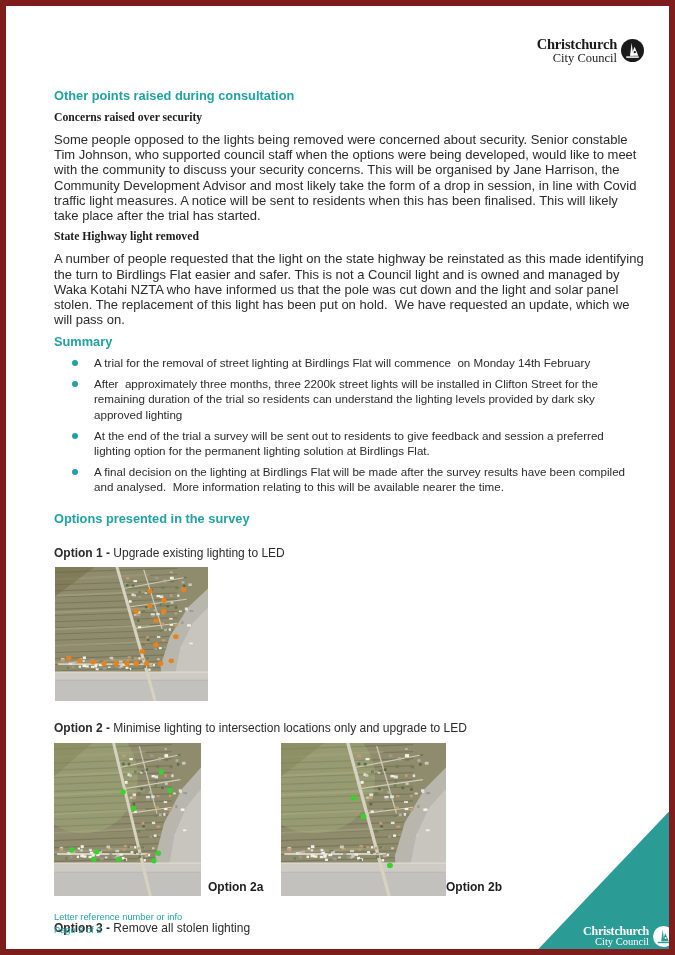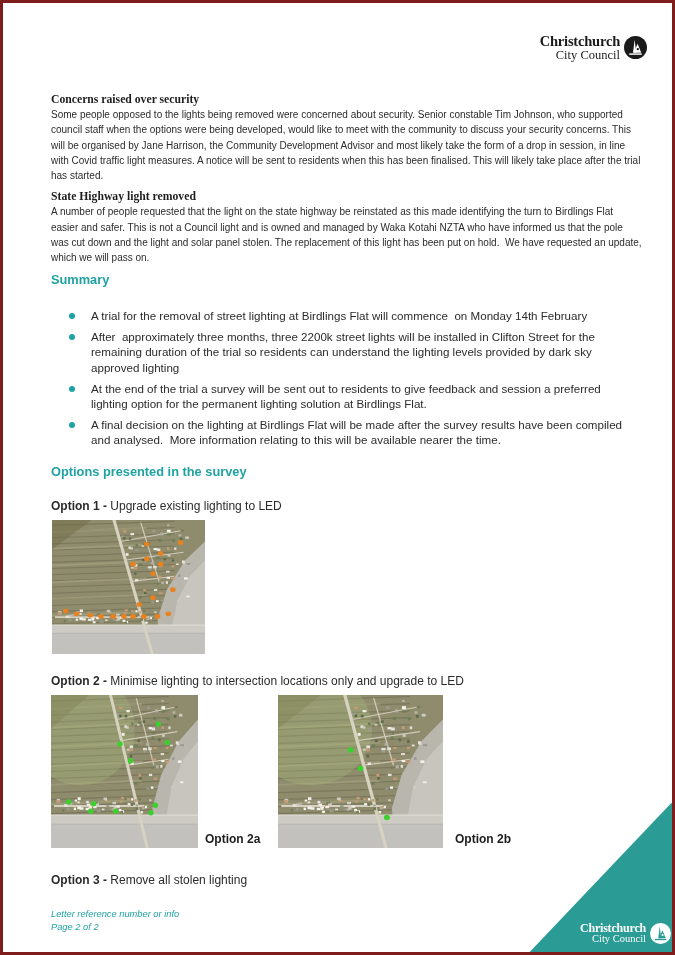--- a/index.html
+++ b/index.html
@@ -2,60 +2,60 @@
 <html><head>
 <meta charset="utf-8">
 <style>
   * { margin:0; padding:0; box-sizing:border-box; }
   html,body { background:#ffffff; }
   .page {
     position:relative; width:675px; height:955px; margin:0 auto;
     background:#ffffff; overflow:hidden;
     font-family:"Liberation Sans", sans-serif;
     color:#2b2b2b;
-    border:3px solid #7f1d1d;
+    border:6px solid #7f1d1d;
   }
 
   
   .hdr-logo { position:absolute; top:31px; right:25px; display:flex; align-items:center; }
   .hdr-logo .words { text-align:right; line-height:1.02; margin-right:4px;
     font-family:"Liberation Serif", serif; color:#1a1a1a; }
   .hdr-logo .l1 { font-weight:bold; font-size:14.5px; letter-spacing:-0.2px; }
   .hdr-logo .l2 { font-size:12.5px; }
   .logo-circle { display:block; }
 
   
   .content { position:absolute; left:48px; top:83px; width:592px; }
   h2.teal { color:var(--accent,#21a2a2); font-size:12.8px; font-weight:bold; line-height:1.15; }
   h3.sub  { color:#1d1d1d; font-size:11.7px; font-weight:bold; margin-top:6px; line-height:1.3;font-family:Liberation Serif, serif; }
-  p.body  { font-size:10px; line-height:15.2px; margin-top:0; white-space:pre-wrap; width:592px; }
+  p.body  { font-size:13px; line-height:15.2px; margin-top:7px; white-space:pre-wrap; width:592px; }
 
   .summary-head { margin-top:8px; }
-  ul.bullets { list-style:none; margin-top:20px; width:575px; }
+  ul.bullets { list-style:none; margin-top:5px; width:575px; }
   ul.bullets li { position:relative; padding-left:40px; font-size:11.6px; line-height:15.2px; margin-bottom:6px; white-space:pre-wrap; }
   ul.bullets li::before { content:""; position:absolute; left:18px; top:5px; width:6px; height:6px;
     border-radius:50%; background:var(--accent,#21a2a2); }
 
   .options-head { margin-top:17px; }
   .opt-line { font-size:12px; line-height:1.3; margin-top:20px; }
   .opt-line .b { font-weight:bold; }
 
   .map { display:block; background:#8f8c6e; }
   .map-option1 { width:153px; height:134px; margin-top:5px; margin-left:1px; }
   .row2 { display:flex; align-items:flex-end; margin-top:6px; }
   .map-option2a { width:147px; height:153px; }
   .map-option2b { width:165px; height:153px; }
   .opt-sub-label { font-size:12px; font-weight:bold; color:#1d1d1d; padding:0 0 2px 0; }
   .lbl2a { margin-left:7px; width:73px; }
-  .lbl2b { margin-left:12px; }
+  .lbl2b { margin-left:0; }
   .opt3 { margin-top:25px; }
 
   
   .footer-text { position:absolute; left:48px; top:905px; color:var(--accent,#21a2a2);
-    font-size:9.3px; line-height:12.5px;font-style:italic; }
+    font-size:9.3px; line-height:12.5px; }
   .corner-triangle { position:absolute; left:521px; top:793px; width:154px; height:162px;
     background:var(--triangle,#2a9c95);
     -webkit-clip-path:polygon(100% 0, 0 100%, 100% 100%);
     clip-path:polygon(100% 0, 0 100%, 100% 100%); }
   .ftr-logo { position:absolute; right:7px; bottom:13px; display:flex; align-items:center; }
   .ftr-logo .words { text-align:right; line-height:1.02; margin-right:4px;
     font-family:"Liberation Serif", serif; color:#ffffff; }
   .ftr-logo .l1 { font-weight:bold; font-size:12px; letter-spacing:-0.2px; }
   .ftr-logo .l2 { font-size:10.5px; }
 </style>
@@ -73,20 +73,21 @@
       <circle cx="11" cy="11" r="11" fill="#1a1a1a"></circle>
       <polygon points="10.2,3.5 8.6,16 11.8,16" fill="#ffffff"></polygon>
       <polygon points="13,7.5 9.5,16 16.5,16" fill="#ffffff"></polygon>
       <rect x="5" y="16.6" width="12" height="1.4" fill="#ffffff"></rect>
       <circle cx="13.2" cy="12.6" r="1.1" fill="#1a1a1a"></circle>
     </svg>
   </div>
 
   <div class="content">
 
+    <h2 class="teal">Other points raised during consultation</h2>
 
     <h3 class="sub">Concerns raised over security</h3>
     <p class="body">Some people opposed to the lights being removed were concerned about security. Senior constable Tim Johnson, who supported council staff when the options were being developed, would like to meet with the community to discuss your security concerns. This will be organised by Jane Harrison, the Community Development Advisor and most likely take the form of a drop in session, in line with Covid traffic light measures. A notice will be sent to residents when this has been finalised. This will likely take place after the trial has started.</p>
 
     <h3 class="sub">State Highway light removed</h3>
     <p class="body">A number of people requested that the light on the state highway be reinstated as this made identifying the turn to Birdlings Flat easier and safer. This is not a Council light and is owned and managed by Waka Kotahi NZTA who have informed us that the pole was cut down and the light and solar panel stolen. The replacement of this light has been put on hold.  We have requested an update, which we will pass on.</p>
 
     <h2 class="teal summary-head">Summary</h2>
     <ul class="bullets">
       <li>A trial for the removal of street lighting at Birdlings Flat will commence  on Monday 14th February</li>

